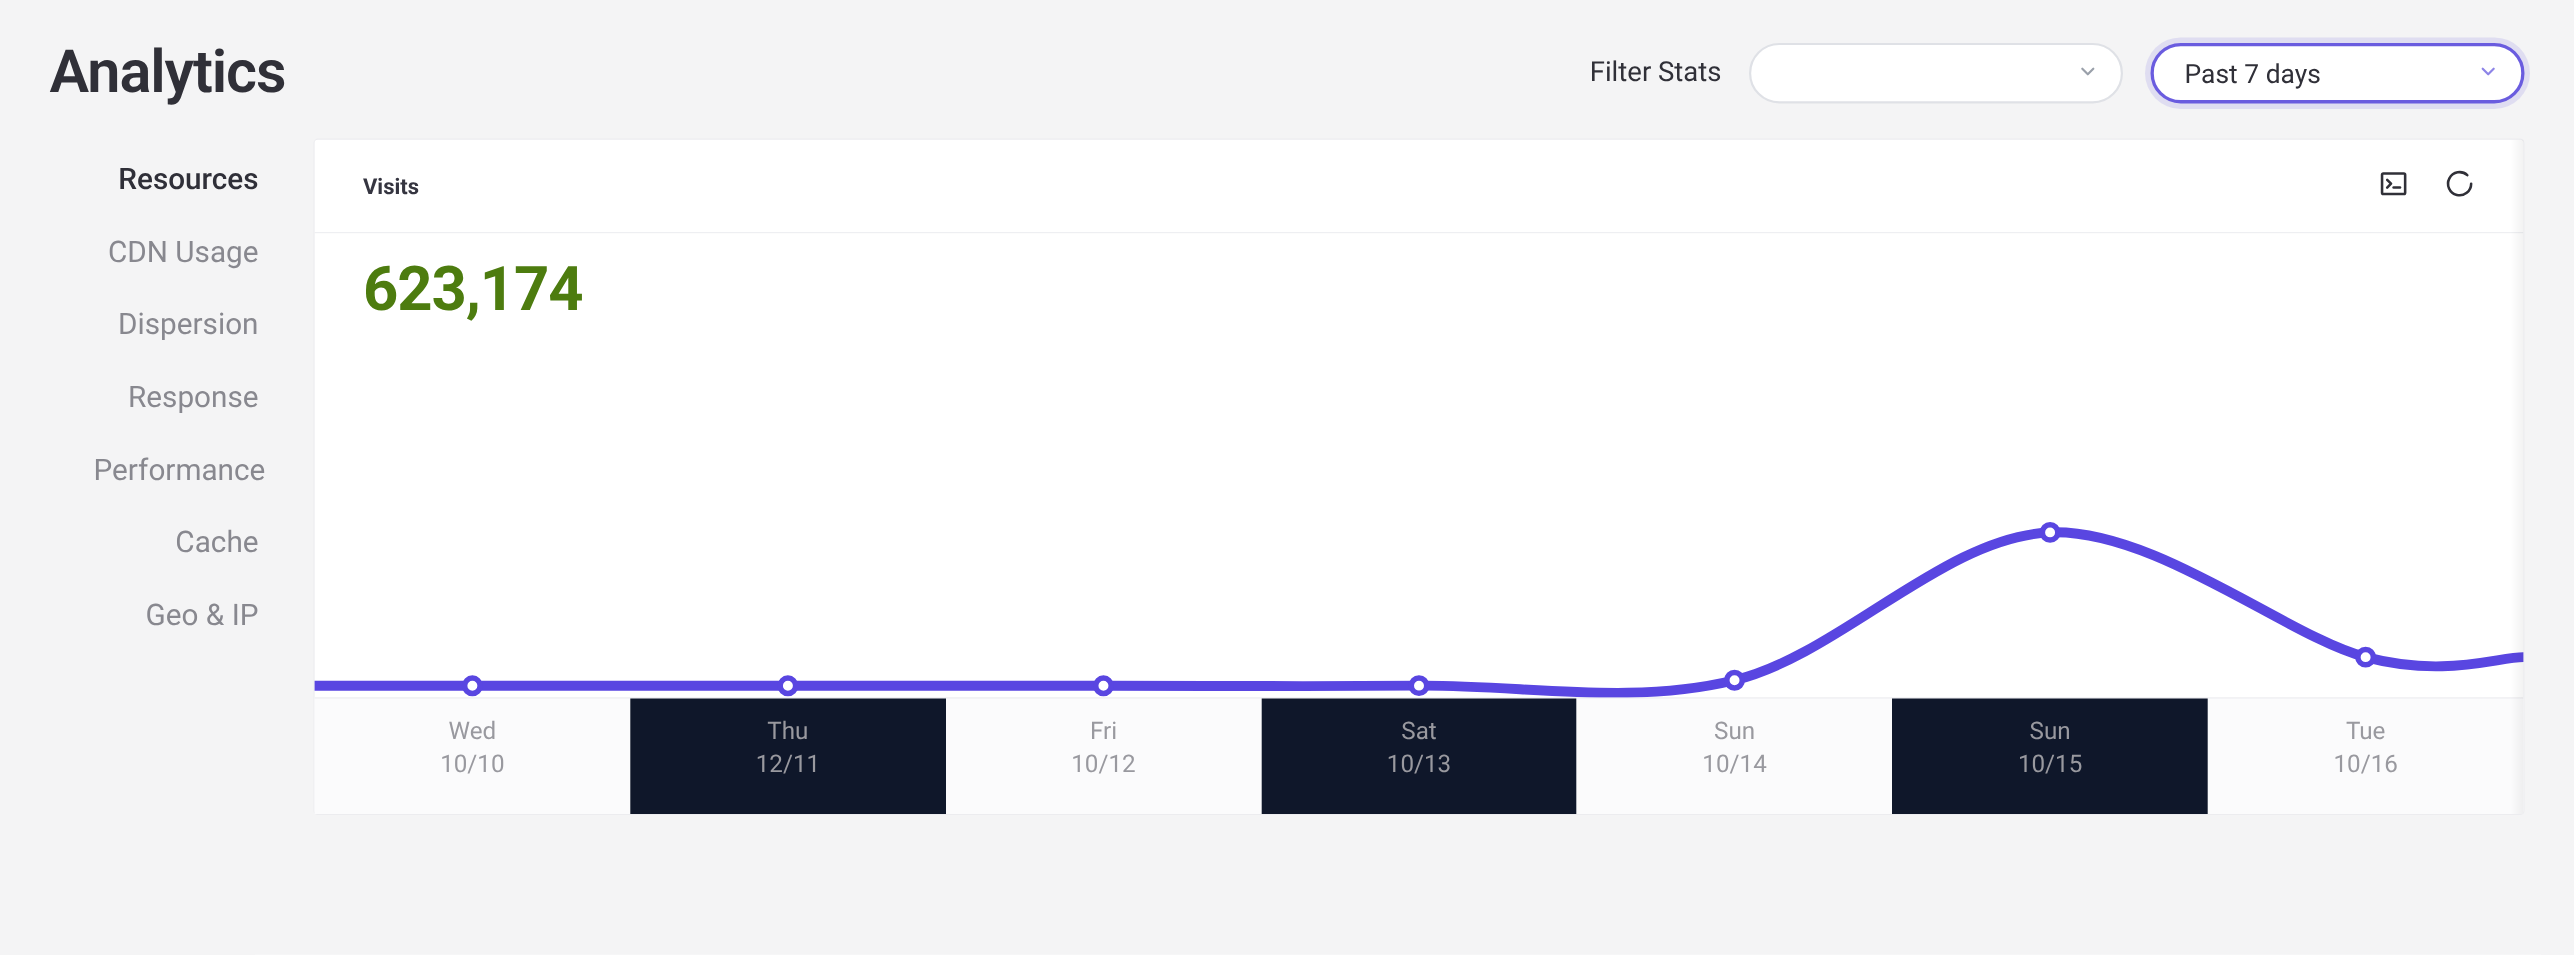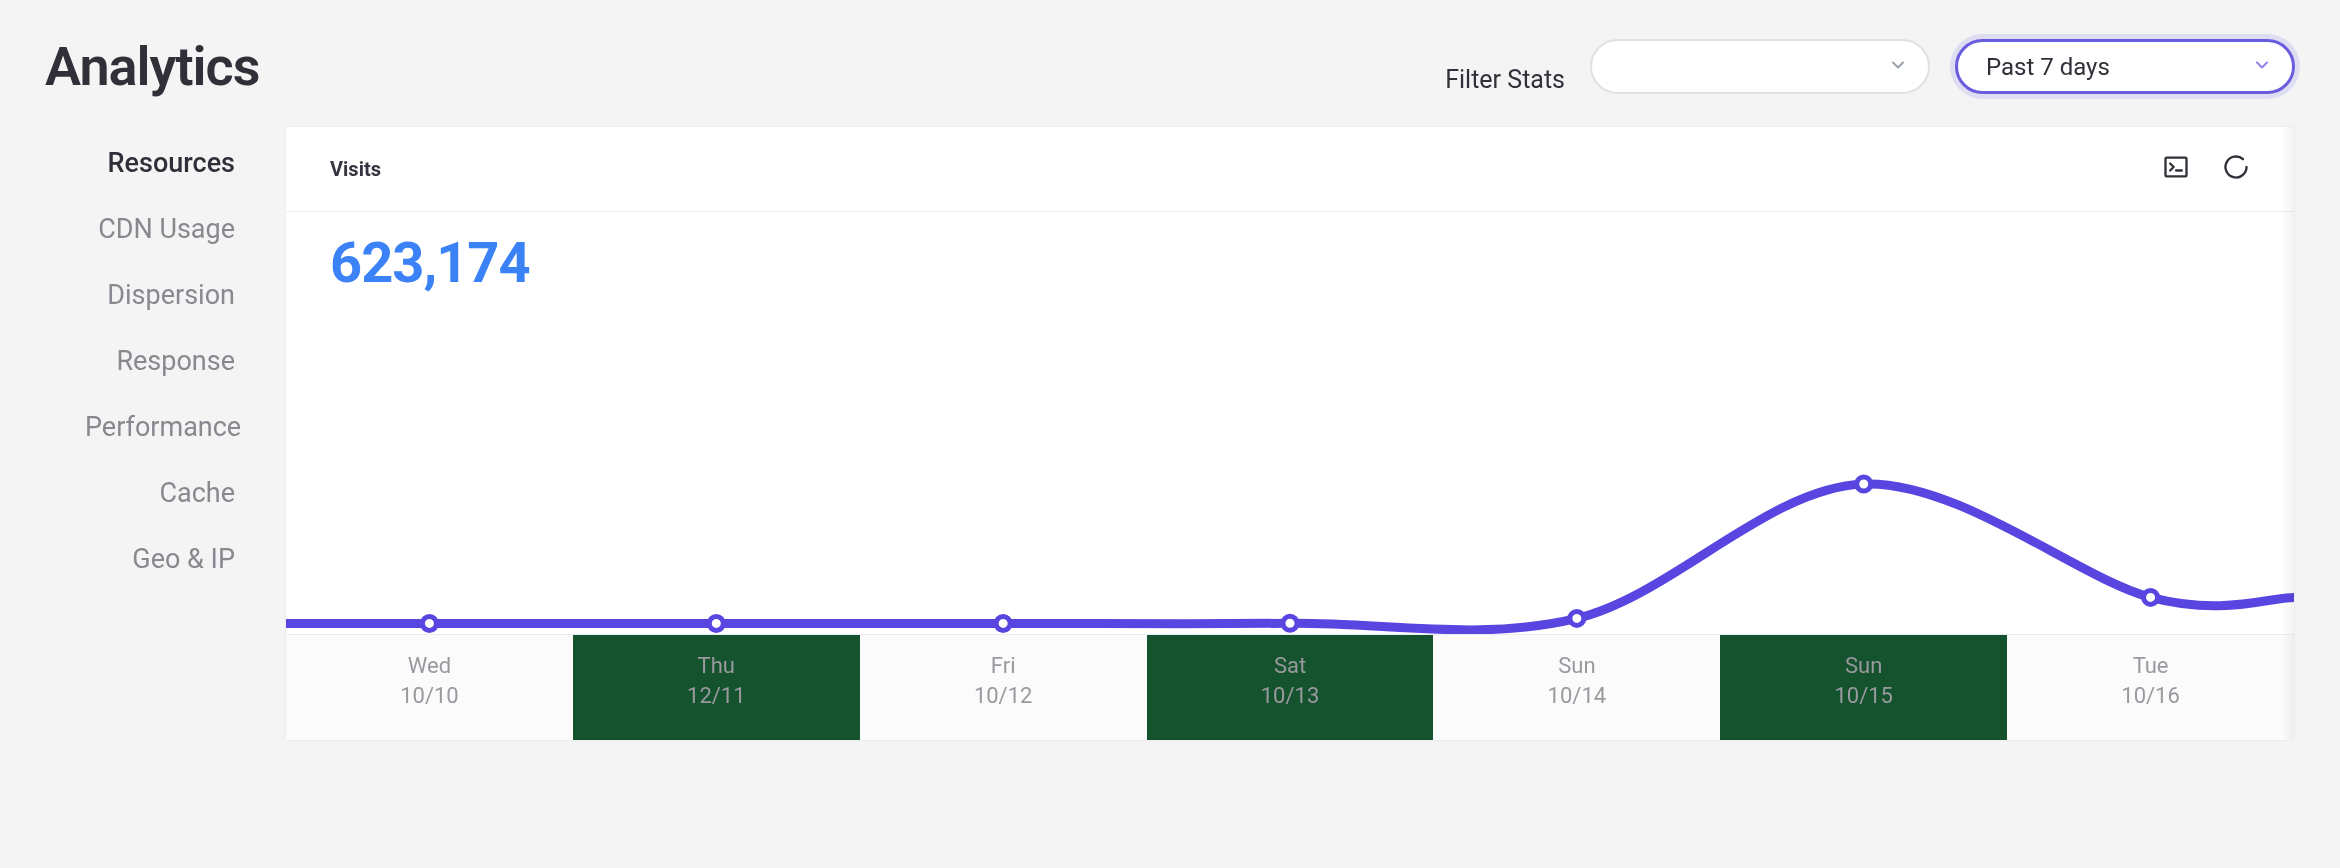--- a/index.html
+++ b/index.html
@@ -22,21 +22,21 @@
     margin-bottom: 28px;
   }
   .page-title {
     font-size: 54px;
     font-weight: 600;
     letter-spacing: -1px;
     color: #303038;
   }
   .filters {
     display: flex;
-    align-items: flex-end;
+    align-items: center;
     gap: 25px;
   }
   .filter-label {
     font-size: 25px;
     color: #303038;
   }
   .select {
     position: relative;
     height: 55px;
     border-radius: 28px;
@@ -103,21 +103,21 @@
   .card-actions {
     display: flex;
     gap: 32px;
     align-items: center;
     color: #303038;
   }
   .card-action { cursor:pointer; }
   .metric {
     font-size: 56px;
     font-weight: 700;
-    color: #3b82f6;
+    color: #4d7c0f;
     padding: 18px 44px 0 44px;
     letter-spacing: -1px;
   }
   .chart-area {
     position: relative;
     height: 330px;
     margin-top: 8px;
   }
   .chart-svg {
     width: 100%;
@@ -131,21 +131,21 @@
   }
   .x-tick {
     flex: 1;
     text-align: center;
     padding: 16px 0 30px 0;
     font-size: 22px;
     line-height: 1.35;
     color: #99999f;
   }
   .x-tick.alt {
-    background: #14532d;
+    background: #0f172a;
   }
   .x-tick .day { display:block; }
   .x-tick .date { display:block; }
   .end-shadow {
     position:absolute;
     right:0; top:0; bottom:0; width:12px;
     background: linear-gradient(to left, rgba(0,0,0,0.05), rgba(0,0,0,0));
     pointer-events:none;
   }
 </style>

